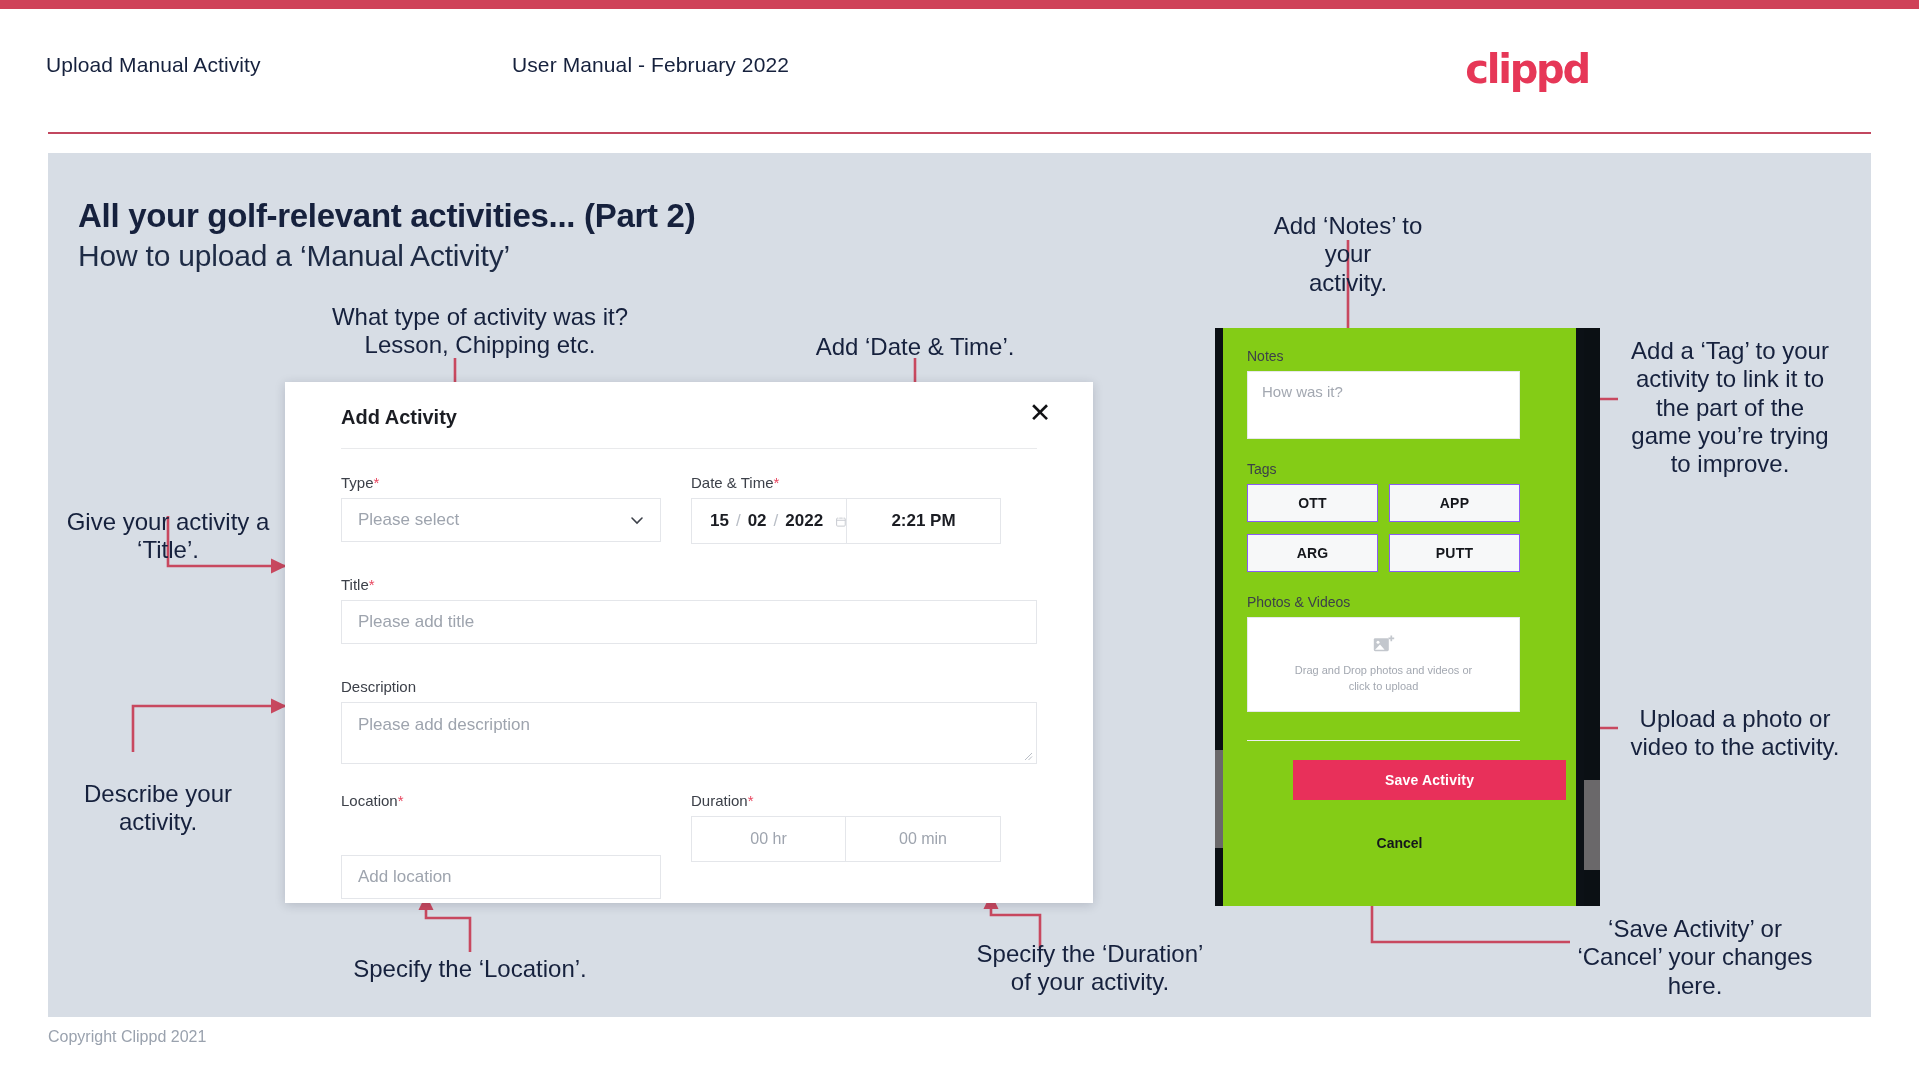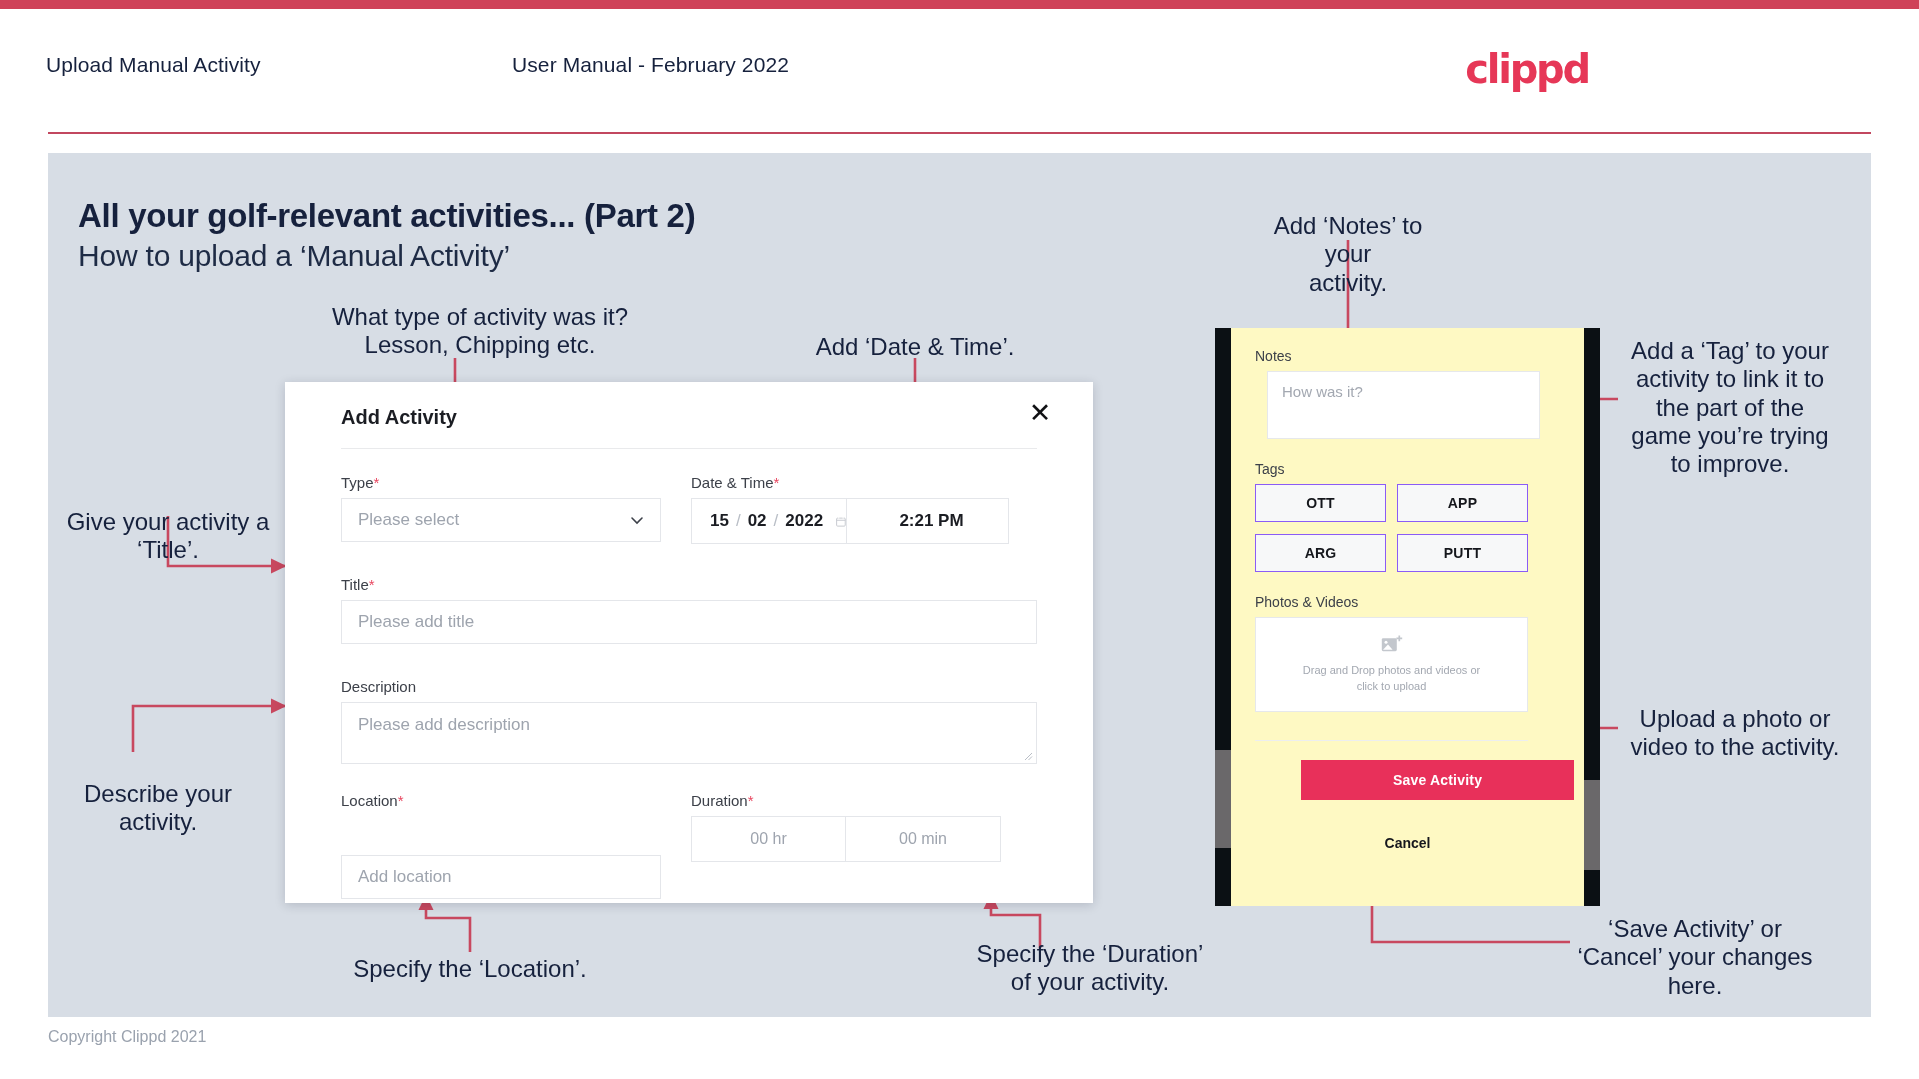--- a/index.html
+++ b/index.html
@@ -125,22 +125,22 @@
   
   .phone {
     position:absolute; left:1215px; top:328px; width:385px; height:578px;
     background:#0c1116;
   }
   .bezel-l { position:absolute; left:0; top:0; width:16px; height:578px; background:#0b1014; }
   .bezel-r { position:absolute; right:0; top:0; width:16px; height:578px; background:#0b1014; }
   .bezel-btn-l { position:absolute; left:0; top:422px; width:16px; height:98px; background:#6a686a; }
   .bezel-btn-r { position:absolute; right:0; top:452px; width:16px; height:90px; background:#6a686a; }
   .screen {
-    position:absolute; left:16px; top:0; width:353px; height:578px;
-    background:#fef9c3;
+    position:absolute; left:8px; top:0; width:353px; height:578px;
+    background:#84cc16;
   }
   .ph-label { position:absolute; font-size:14px; color:#3c4049; }
   .ph-box { position:absolute; border:1px solid #e6e8eb; background:#fff; }
   .ph-ph { font-size:15px; color:#a3a8b1; padding:11px 0 0 14px; }
   .tag-btn {
     position:absolute; border:1px solid #8b5cf6; background:#f7f8f9;
     display:flex; align-items:center; justify-content:center;
     font-size:14px; font-weight:700; color:#15171c; letter-spacing:.2px;
   }
   .drop-zone {
@@ -245,21 +245,21 @@
     <div class="input-box" style="left:56px; top:116px; width:320px; height:44px;">
       <span class="input-ph">Please select</span>
       <svg class="chev" viewBox="0 0 14 14">
         <path d="M2,5 L7,10 L12,5" stroke="#3c4049" stroke-width="1.6" fill="none" stroke-linecap="round"></path>
       </svg>
     </div>
 
     <div class="fld-label" style="left:406px; top:92px;">
       <span>Date &amp; Time</span><span class="req">*</span>
     </div>
-    <div class="dt-wrap" style="left:406px; top:116px;gap:8px;">
+    <div class="dt-wrap" style="left:406px; top:116px;">
       <div class="dt-date">
         <span>15</span>
         <span class="sep">/</span>
         <span>02</span>
         <span class="sep">/</span>
         <span>2022</span>
         <svg class="cal-ico" viewBox="0 0 16 17">
           <rect x="1" y="3" width="14" height="13" rx="1.5" fill="none" stroke="#c3c7cd" stroke-width="1.5"></rect>
           <path d="M1,6.5 L15,6.5" stroke="#c3c7cd" stroke-width="1.5"></path>
           <path d="M4.5,1 L4.5,4 M11.5,1 L11.5,4" stroke="#fff" stroke-width="1.6"></path>
@@ -303,21 +303,21 @@
 
   <div class="phone">
     <div class="bezel-l"></div>
     <div class="bezel-r"></div>
     <div class="bezel-btn-l"></div>
     <div class="bezel-btn-r"></div>
 
     <div class="screen">
 
       <div class="ph-label" style="left:24px; top:20px;">Notes</div>
-      <div class="ph-box" style="left:24px; top:43px; width:273px; height:68px;margin-left:12px;">
+      <div class="ph-box" style="left:24px; top:43px; width:273px; height:68px;">
         <div class="ph-ph">How was it?</div>
       </div>
 
       <div class="ph-label" style="left:24px; top:133px;">Tags</div>
       <div class="tag-btn" style="left:24px; top:156px; width:131px; height:38px;">OTT</div>
       <div class="tag-btn" style="left:166px; top:156px; width:131px; height:38px;">APP</div>
       <div class="tag-btn" style="left:24px; top:206px; width:131px; height:38px;">ARG</div>
       <div class="tag-btn" style="left:166px; top:206px; width:131px; height:38px;">PUTT</div>
 
       <div class="ph-label" style="left:24px; top:266px;">Photos &amp; Videos</div>

